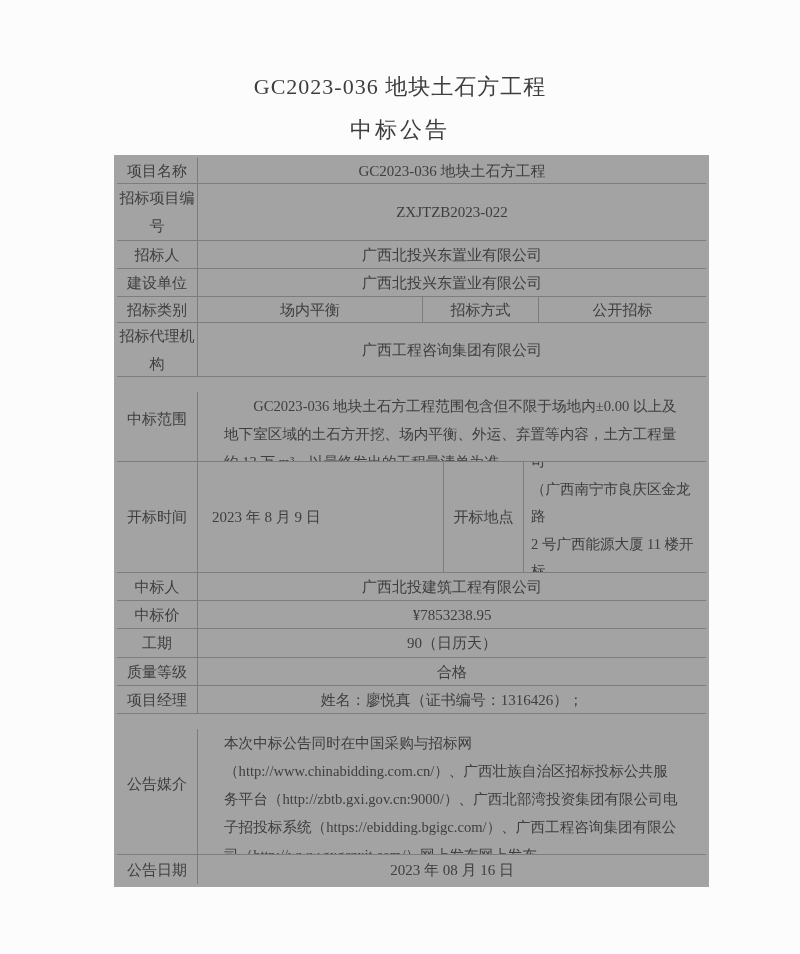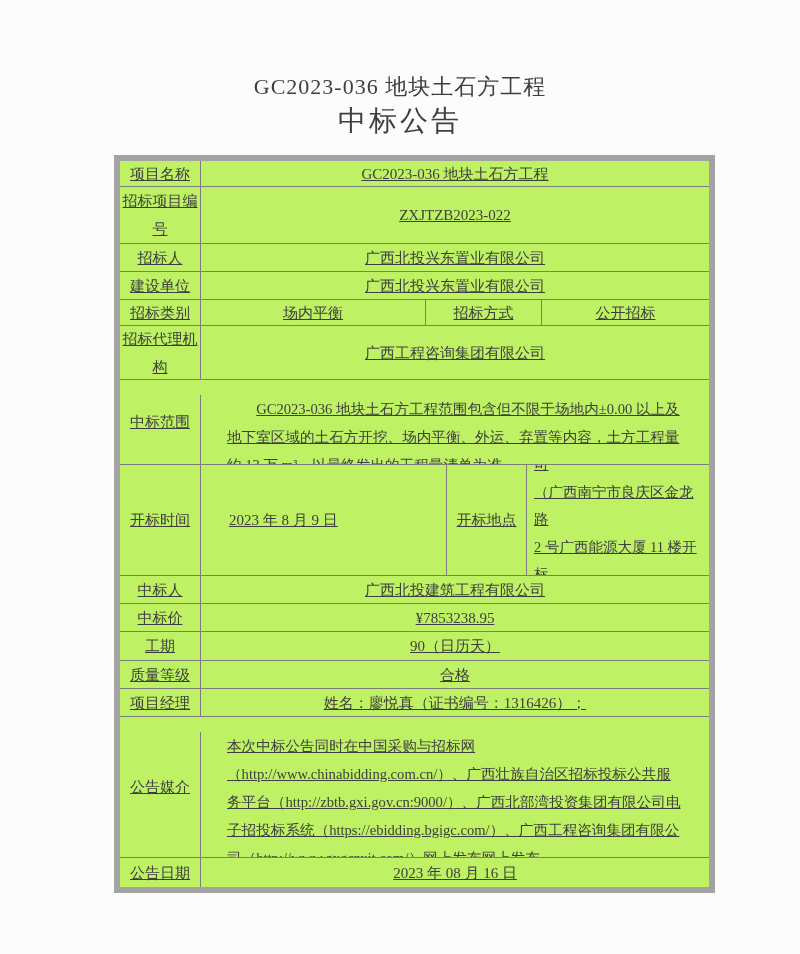--- a/index.html
+++ b/index.html
@@ -6,40 +6,39 @@
   body {
     width:800px; height:954px;
     background:#fcfcfc;
     font-family:"Liberation Serif","DejaVu Serif",serif;
     color:#3e3e3e;
   }
   .page { position:relative; width:800px; height:954px; overflow:hidden; }
 
   .titles { padding-top:72px; text-align:center; }
   .title-line1 { font-size:22px; letter-spacing:1px; }
-  .title-line2 { font-size:28px; letter-spacing:3px; margin-top:0;font-family:Liberation Serif, serif; }
+  .title-line2 { font-size:22px; letter-spacing:3px; margin-top:13px;font-family:Liberation Serif, serif; }
 
   .tbl {
     position:absolute; left:114px; top:155px; width:589px;
-    border:6px solid #a3a3a3;
-    background:#bef264;
-    text-decoration:underline;
+    border:3px solid #a3a3a3;
+    background:#a3a3a3;
   }
   .tr { display:flex; }
   .tr + .tr { border-top:1px solid #7d7d7d; }
   .td {
     display:flex; align-items:center; justify-content:center;
     text-align:center; font-size:15px; line-height:28px;
     overflow:hidden; box-sizing:border-box;
   }
   .td + .td { border-left:1px solid #7d7d7d; }
   .label { width:80px; flex:0 0 80px; padding:0 2px; }
   .value { flex:1 1 auto; min-width:0; }
   .left  { justify-content:flex-start; text-align:left; }
-  .pad-l { padding-left:28px; }
+  .pad-l { padding-left:14px; }
 
   .w225 { flex:0 0 225px; }
   .w116 { flex:0 0 116px; }
   .w239 { flex:0 0 239px; }
   .w80c { flex:0 0 80px;margin-left:7px; }
 
   .para {
     display:block; padding:0 26px; text-align:left;
     font-size:14.6px; line-height:28px;margin-top:15px;
   }

